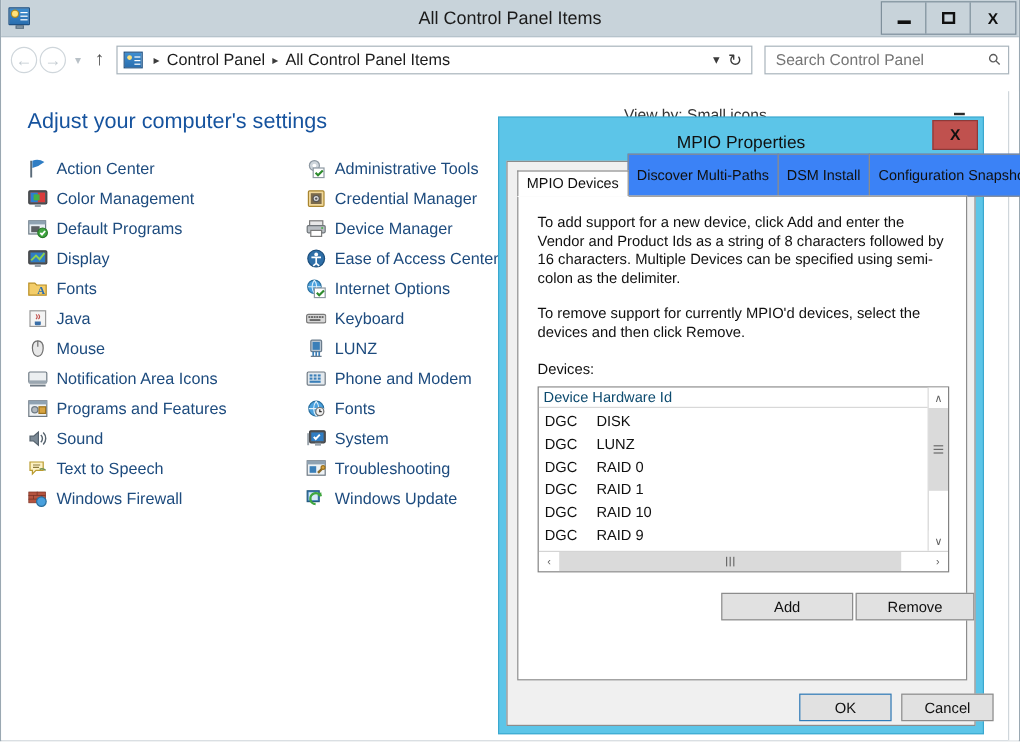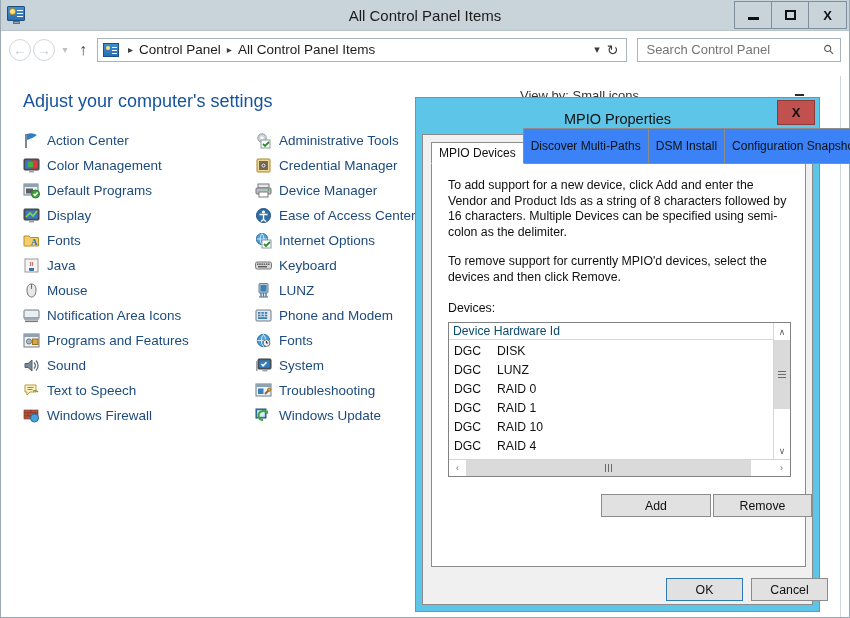--- a/index.html
+++ b/index.html
@@ -781,21 +781,21 @@
               <div class="lb-row">
                 <span class="vendor">DGC</span>
                 <span>RAID 1</span>
               </div>
               <div class="lb-row">
                 <span class="vendor">DGC</span>
                 <span>RAID 10</span>
               </div>
               <div class="lb-row">
                 <span class="vendor">DGC</span>
-                <span>RAID 4</span>
+                <span>RAID 9</span>
               </div>
               <div class="lb-row">
                 <span class="vendor">DGC</span>
                 <span>RAID 5</span>
               </div>
             </div>
 
           <div class="lb-vscroll">
             <div class="sb-arrow">∧</div>
             <div class="sb-thumb-v">

